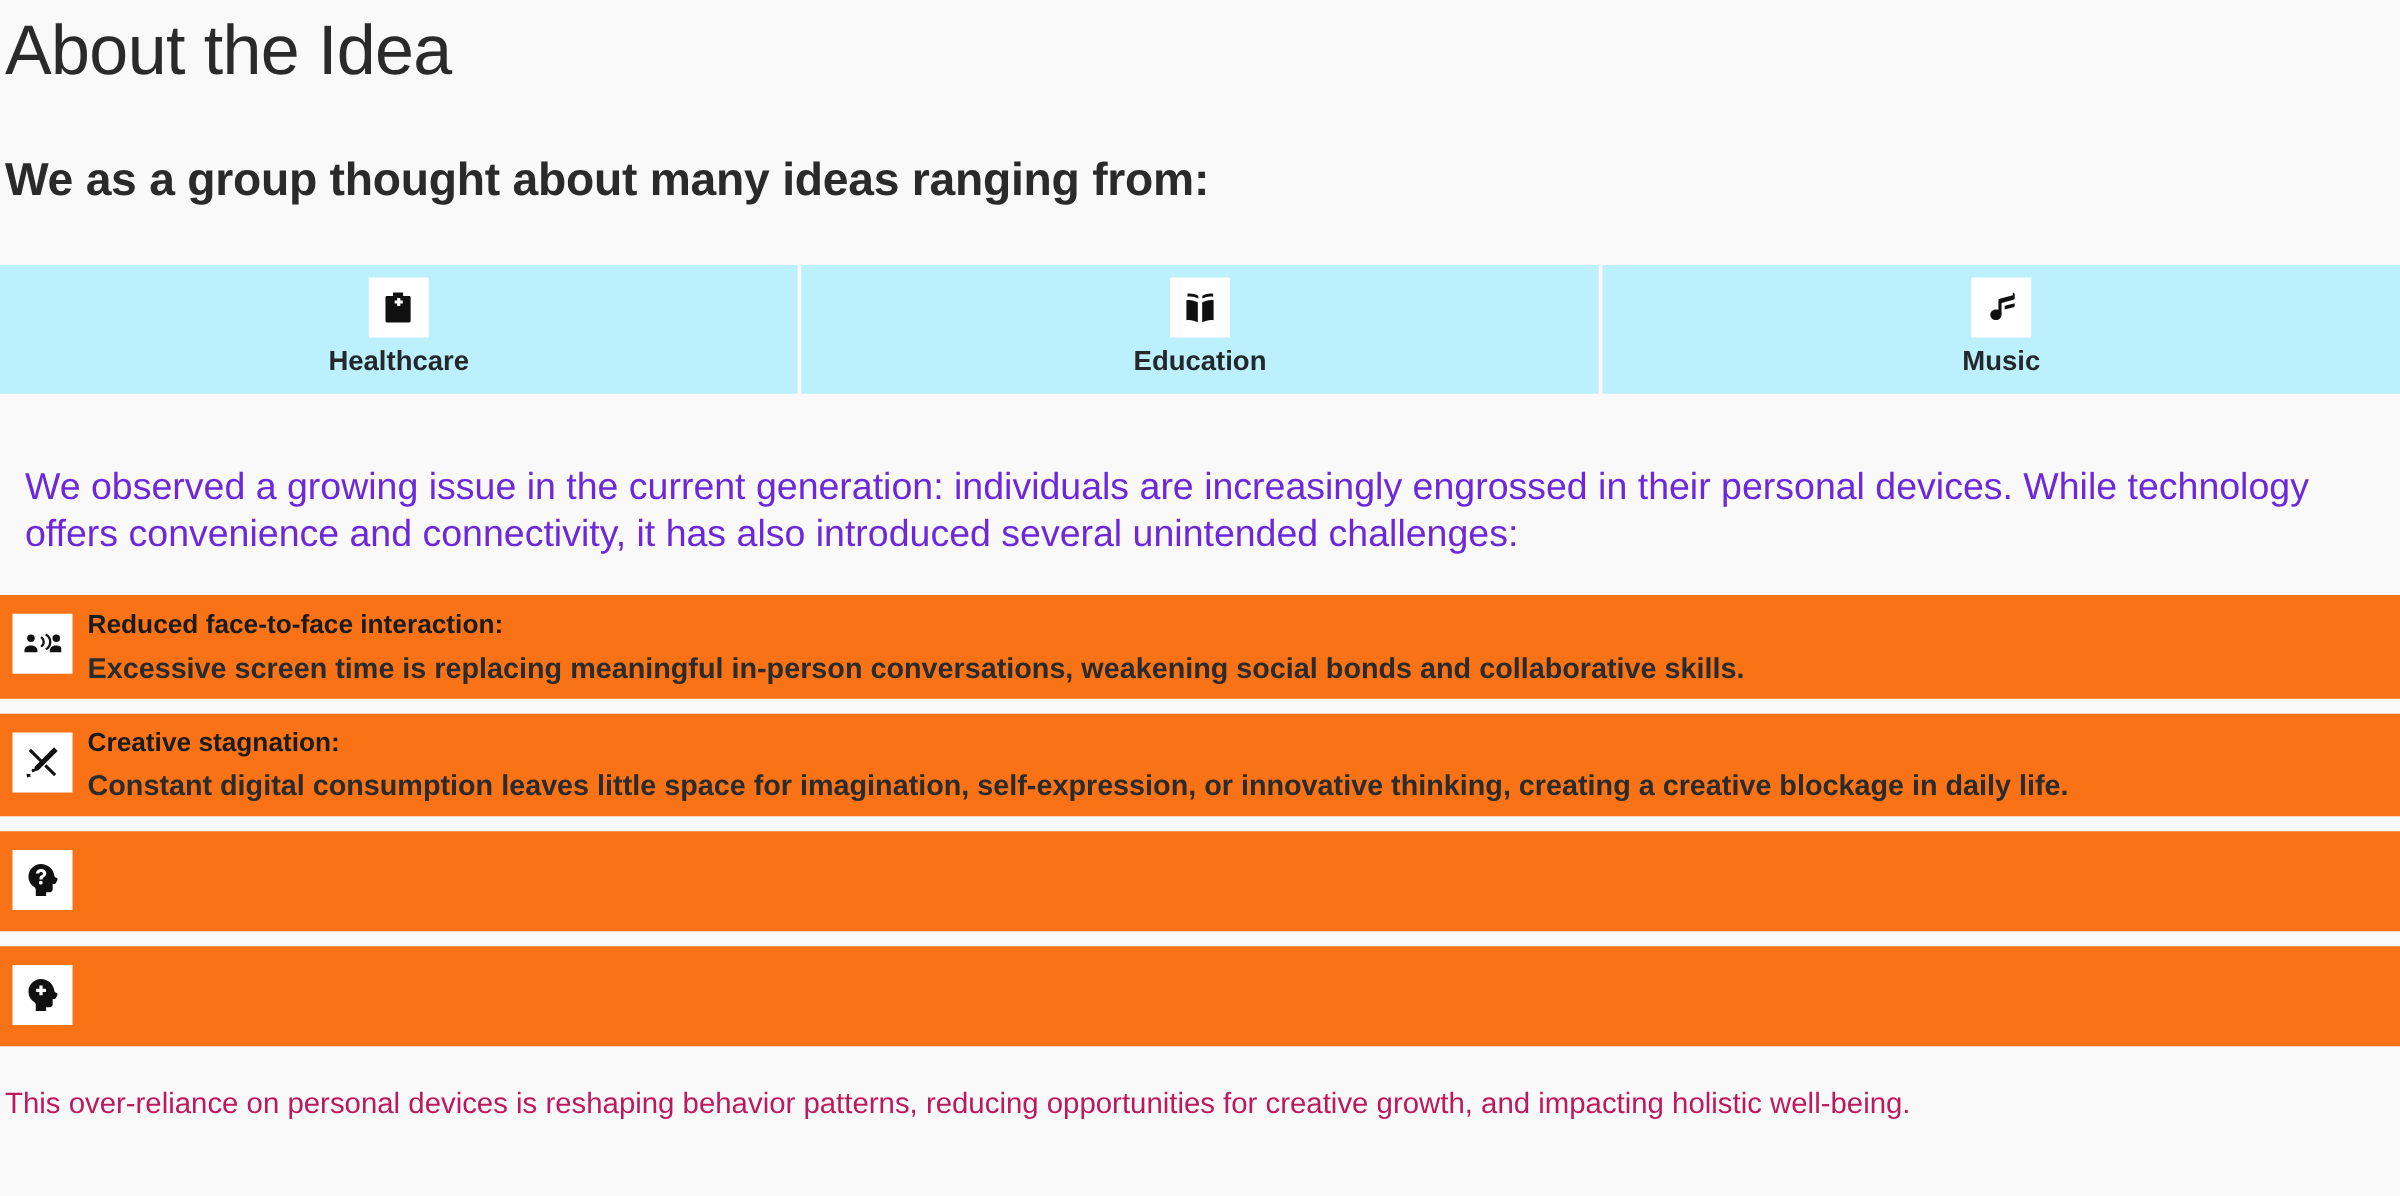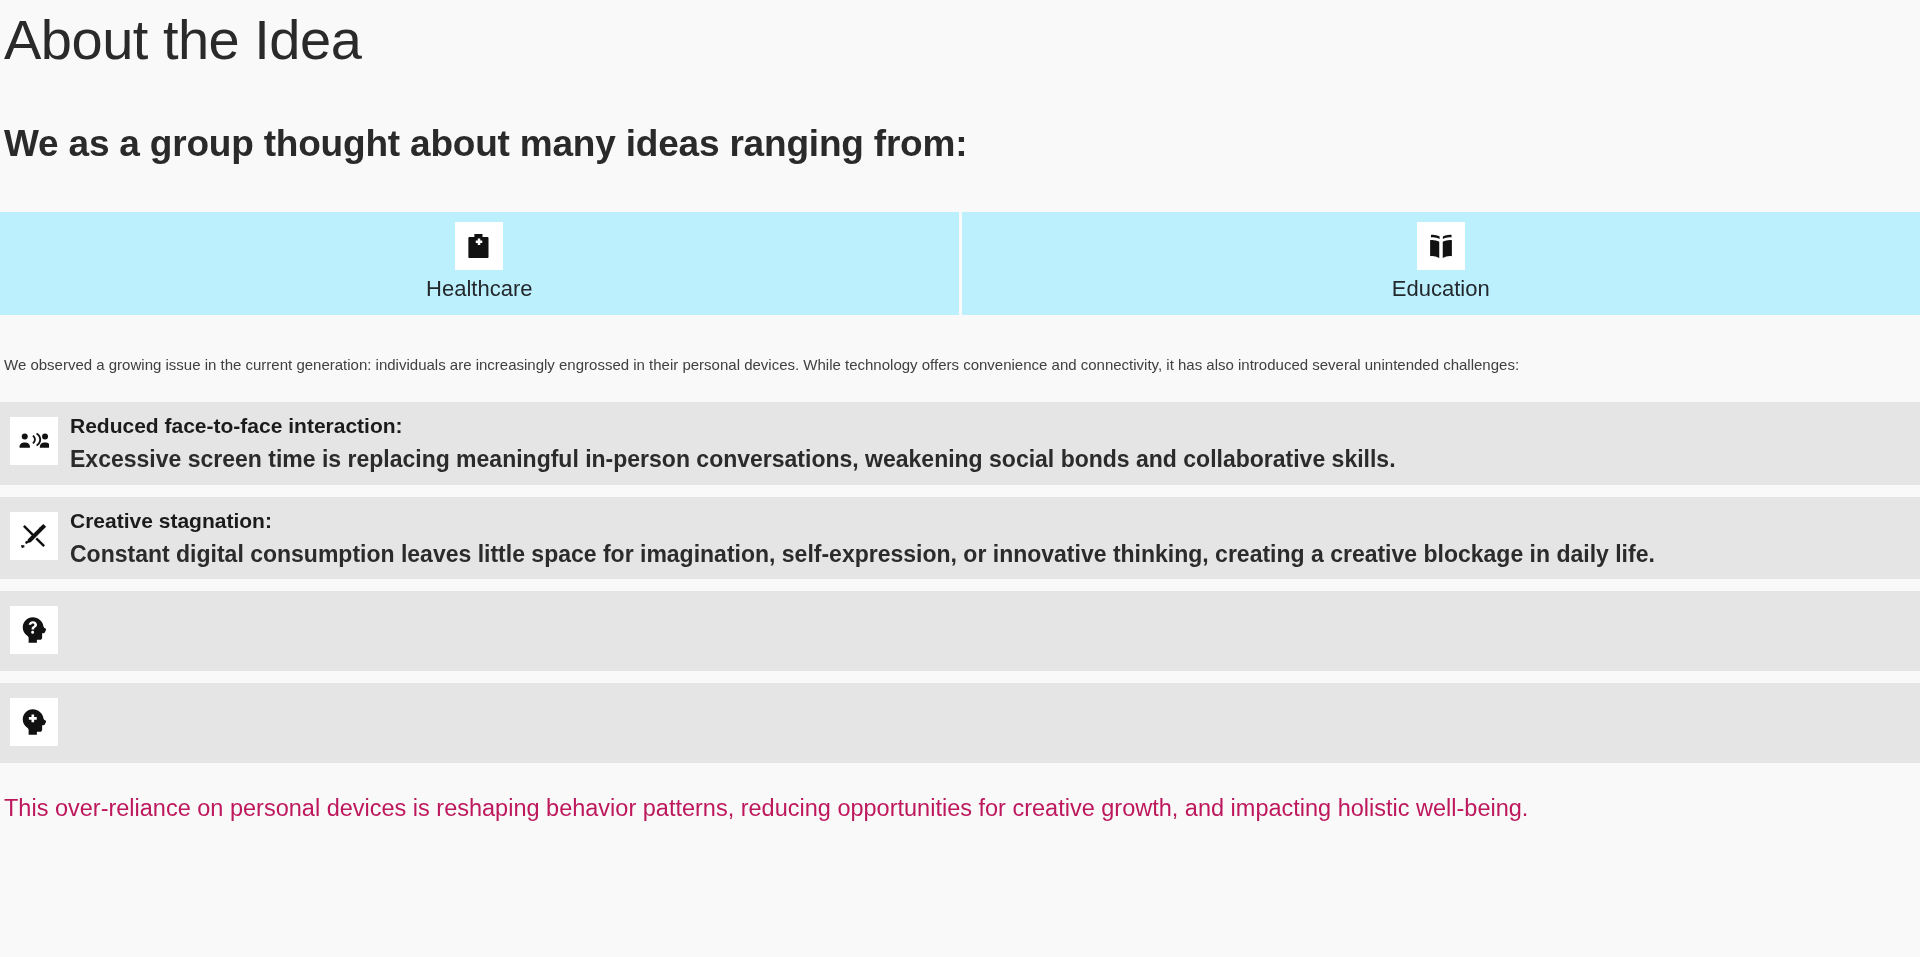--- a/index.html
+++ b/index.html
@@ -40,20 +40,21 @@
     line-height: 1.2;
     letter-spacing: -0.2px;
   }
 
   
   .cards {
     display: flex;
     gap: 3px;
     margin-top: 45px;
     width: 1920px;
+    font-weight: bold;
   }
   .card {
     flex: 1 1 0;
     background: #bdf0fd;
     height: 103px;
     display: flex;
     flex-direction: column;
     align-items: center;
     justify-content: flex-start;
     padding-top: 10px;
@@ -72,37 +73,37 @@
   }
   .card-label {
     font-size: 22px;
     color: #23282d;
     margin-top: 8px;
     line-height: 1;
   }
 
   
   .intro {
-    font-size: 15px;
+    font-size: 30px;
     line-height: 1.29;
-    color: #404040;
-    margin: 0;
+    color: #6d28d9;
+    margin: 16px;
     padding: 40px 6px 0 4px;
     max-width: 1890px;
   }
 
   
   .issues {
     margin-top: 28px;
     display: flex;
     flex-direction: column;
     gap: 12px;
   }
   .issue {
-    background: #e5e5e5;
+    background: #f97316;
     width: 1920px;
     box-sizing: border-box;
     display: flex;
     align-items: flex-start;
     padding: 9px 0 9px 0;
     min-height: 80px;
   }
   .issue-icon {
     width: 48px;
     height: 48px;
@@ -165,20 +166,28 @@
     <div class="card">
       <span class="card-icon">
         <svg width="30" height="30" viewBox="0 0 24 24" aria-hidden="true">
           <path fill="#111111" d="M3.6 3.3c2.5-.6 5 .2 7.3 1.1v1.9C8.7 5.3 6.3 4.6 4 5.1V3.4l-.4-.1zM20.4 3.3v1.8c-2.3-.5-4.7.2-6.9 1.2V4.4c2.3-.9 4.8-1.7 7.3-1.1l-.4 0zM3.3 7.3c2.5-.5 5 .3 7.3 1.3v12.9c-2.3-1.1-4.8-1.9-7.3-1.4V7.3zm17.4 0v12.8c-2.5-.5-5 .3-7.3 1.4V8.6c2.3-1 4.8-1.8 7.3-1.3z"></path>
         </svg>
       </span>
       <span class="card-label">Education</span>
     </div>
 
 
+    <div class="card">
+      <span class="card-icon">
+        <svg width="30" height="30" viewBox="0 0 24 24" aria-hidden="true">
+          <path fill="#111111" d="M19.4 2.6c.6-.2 1.2.3 1.2.9v2.6c0 .5-.3.9-.8 1l-7.6 2v7.5c0 1.9-1.6 3.4-3.6 3.4s-3.6-1.5-3.6-3.4 1.6-3.4 3.6-3.4c.6 0 1.1.1 1.6.3V7.4c0-.5.3-.9.8-1l8.4-2.2V2.6zm1.2 5.9v2.3c0 .5-.3.9-.8 1l-5.6 1.5v-2.4l6.4-1.7v-.7z"></path>
+        </svg>
+      </span>
+      <span class="card-label">Music</span>
+    </div>
 
   </div>
 
   <p class="intro">We observed a growing issue in the current generation: individuals are increasingly engrossed in their personal devices. While technology offers convenience and connectivity, it has also introduced several unintended challenges:</p>
 
   <div class="issues">
 
     <div class="issue">
       <span class="issue-icon">
         <svg width="30" height="22" viewBox="0 0 34 22" aria-hidden="true">

